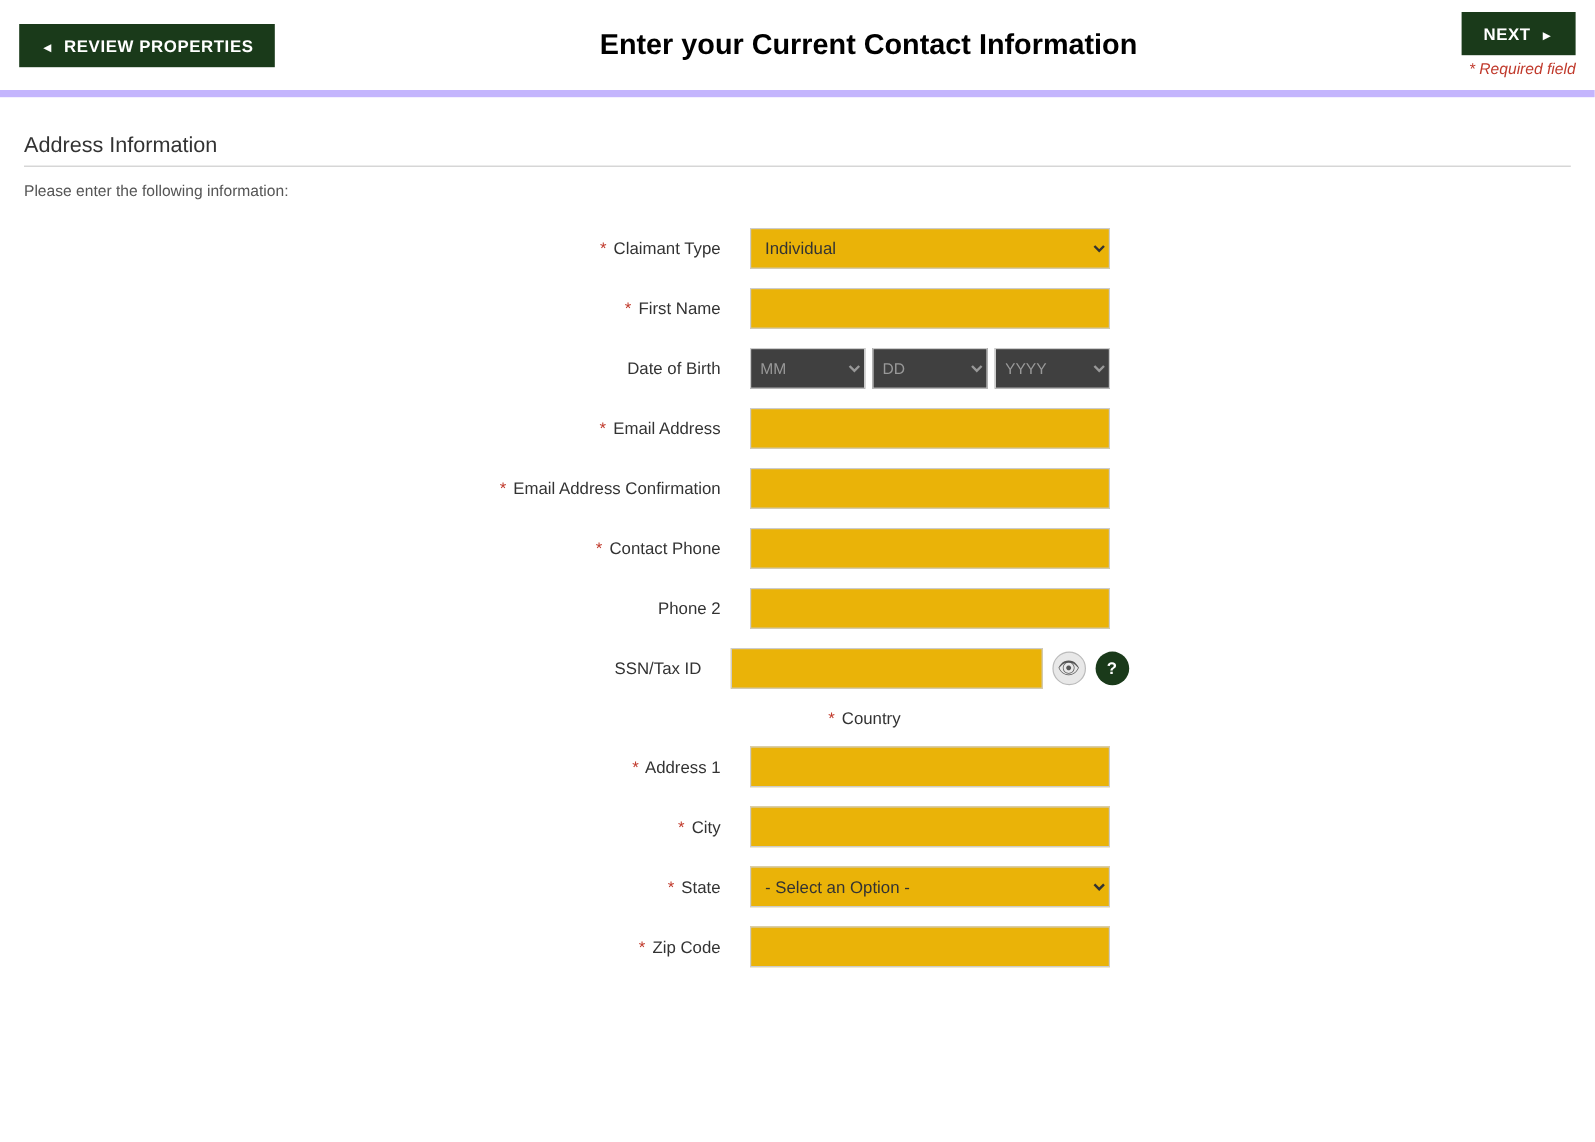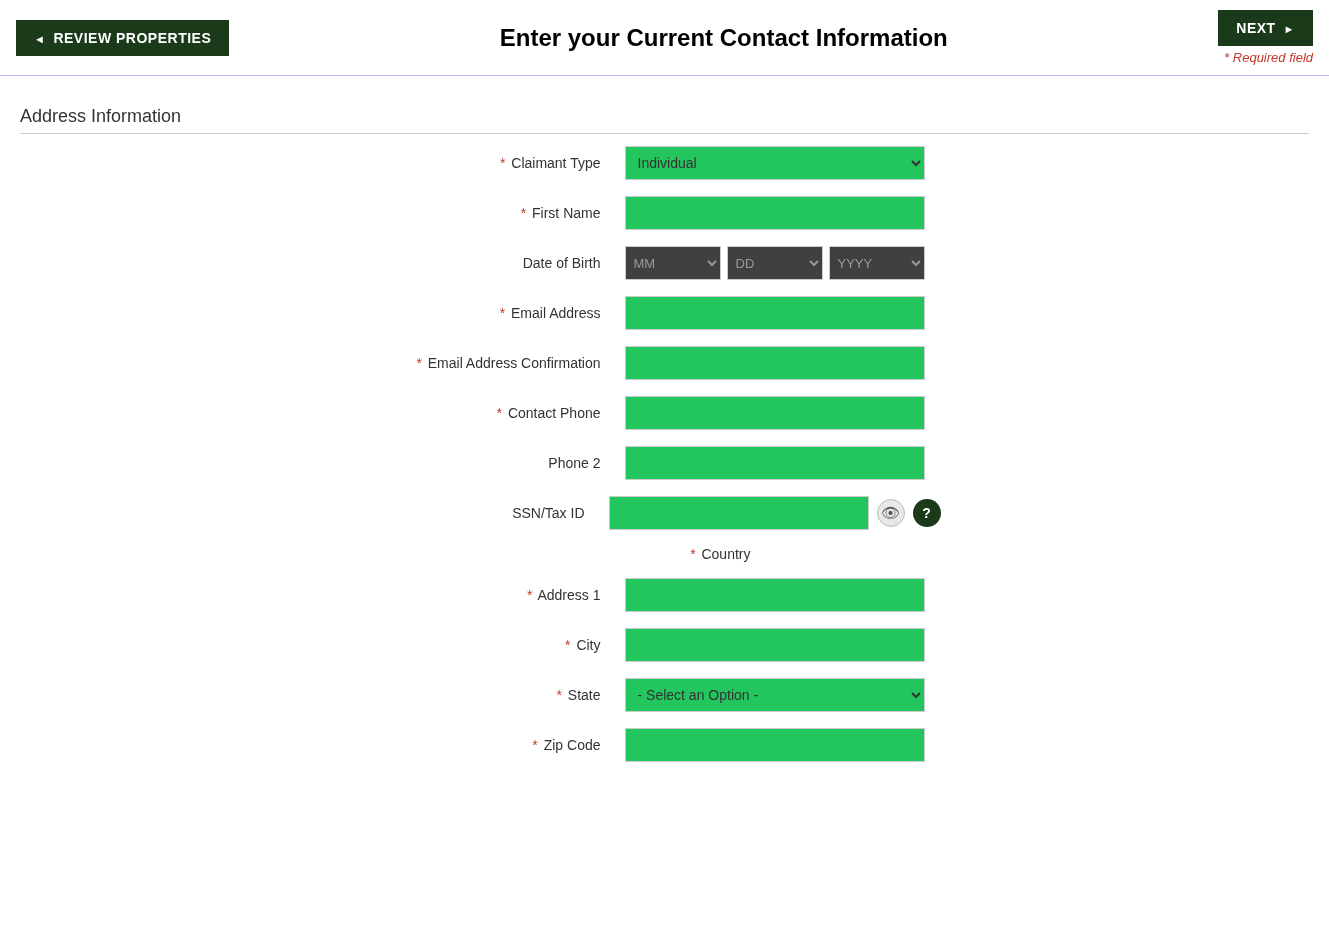--- a/index.html
+++ b/index.html
@@ -9,21 +9,21 @@
       background: #fff;
       color: #333;
     }
     
     .header {
       display: flex;
       align-items: center;
       justify-content: space-between;
       padding: 10px 16px;
       background: #fff;
-      border-bottom: 1px solid #c4b5fd;
+      border-bottom: 6px solid #c4b5fd;
     }
     .btn-nav {
       background: #1a3a1a;
       color: #fff;
       border: none;
       padding: 10px 18px;
       font-size: 14px;
       font-weight: bold;
       cursor: pointer;
       display: flex;
@@ -87,21 +87,21 @@
       color: #c0392b;
       margin-right: 2px;
     }
     .form-control {
       width: 300px;
       height: 34px;
       border: 1px solid #ccc;
       padding: 4px 8px;
       font-size: 14px;
       color: #333;
-      background: #22c55e;
+      background: #eab308;
     }
     select.form-control {
       appearance: auto;
     }
     
     .dob-group {
       display: flex;
       gap: 6px;
       width: 300px;
     }
@@ -160,20 +160,21 @@
       <span>NEXT</span>
       <span class="arrow-right"></span>
     </button>
     <span class="required-field-note">* Required field</span>
   </div>
 </div>
 
 <div class="main-content">
   <h2 class="section-title">Address Information</h2>
   <hr class="section-divider">
+  <p class="section-subtitle">Please enter the following information:</p>
 
   <div class="form-row">
     <label class="form-label">
       <span class="req">*</span>
       <span>Claimant Type</span>
     </label>
     <select class="form-control">
       <option>Individual</option>
       <option>Organization</option>
     </select>

